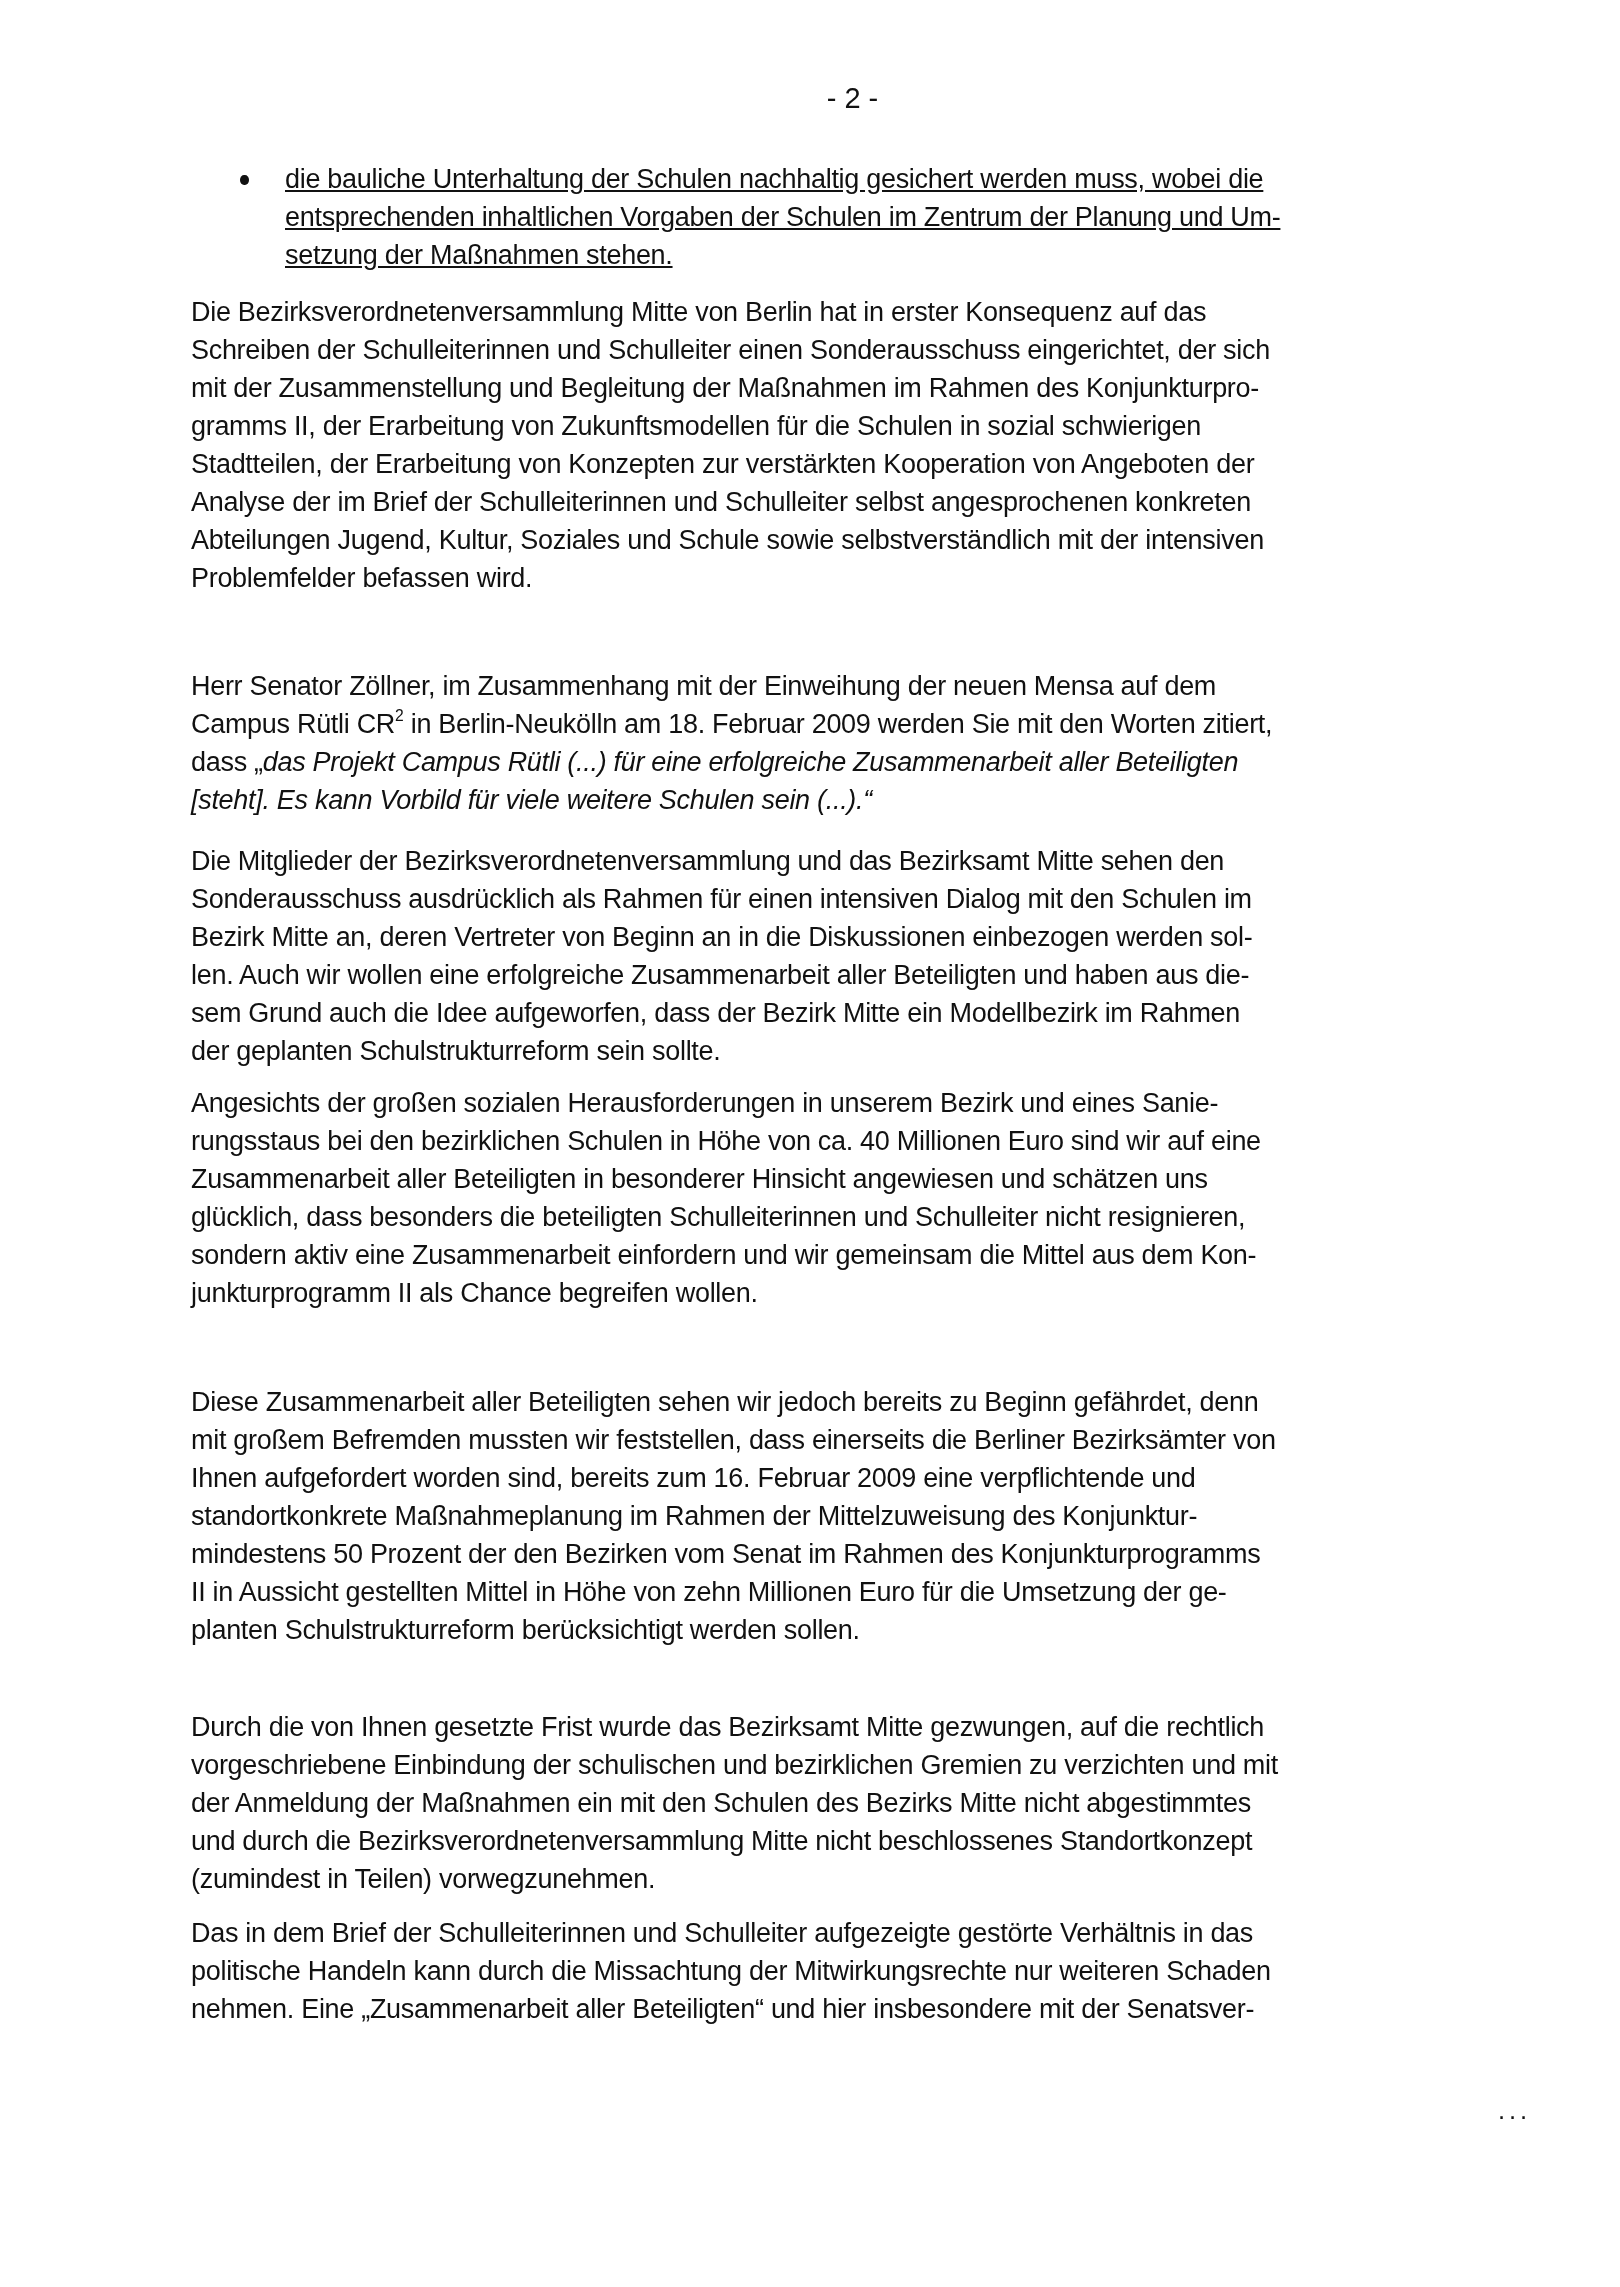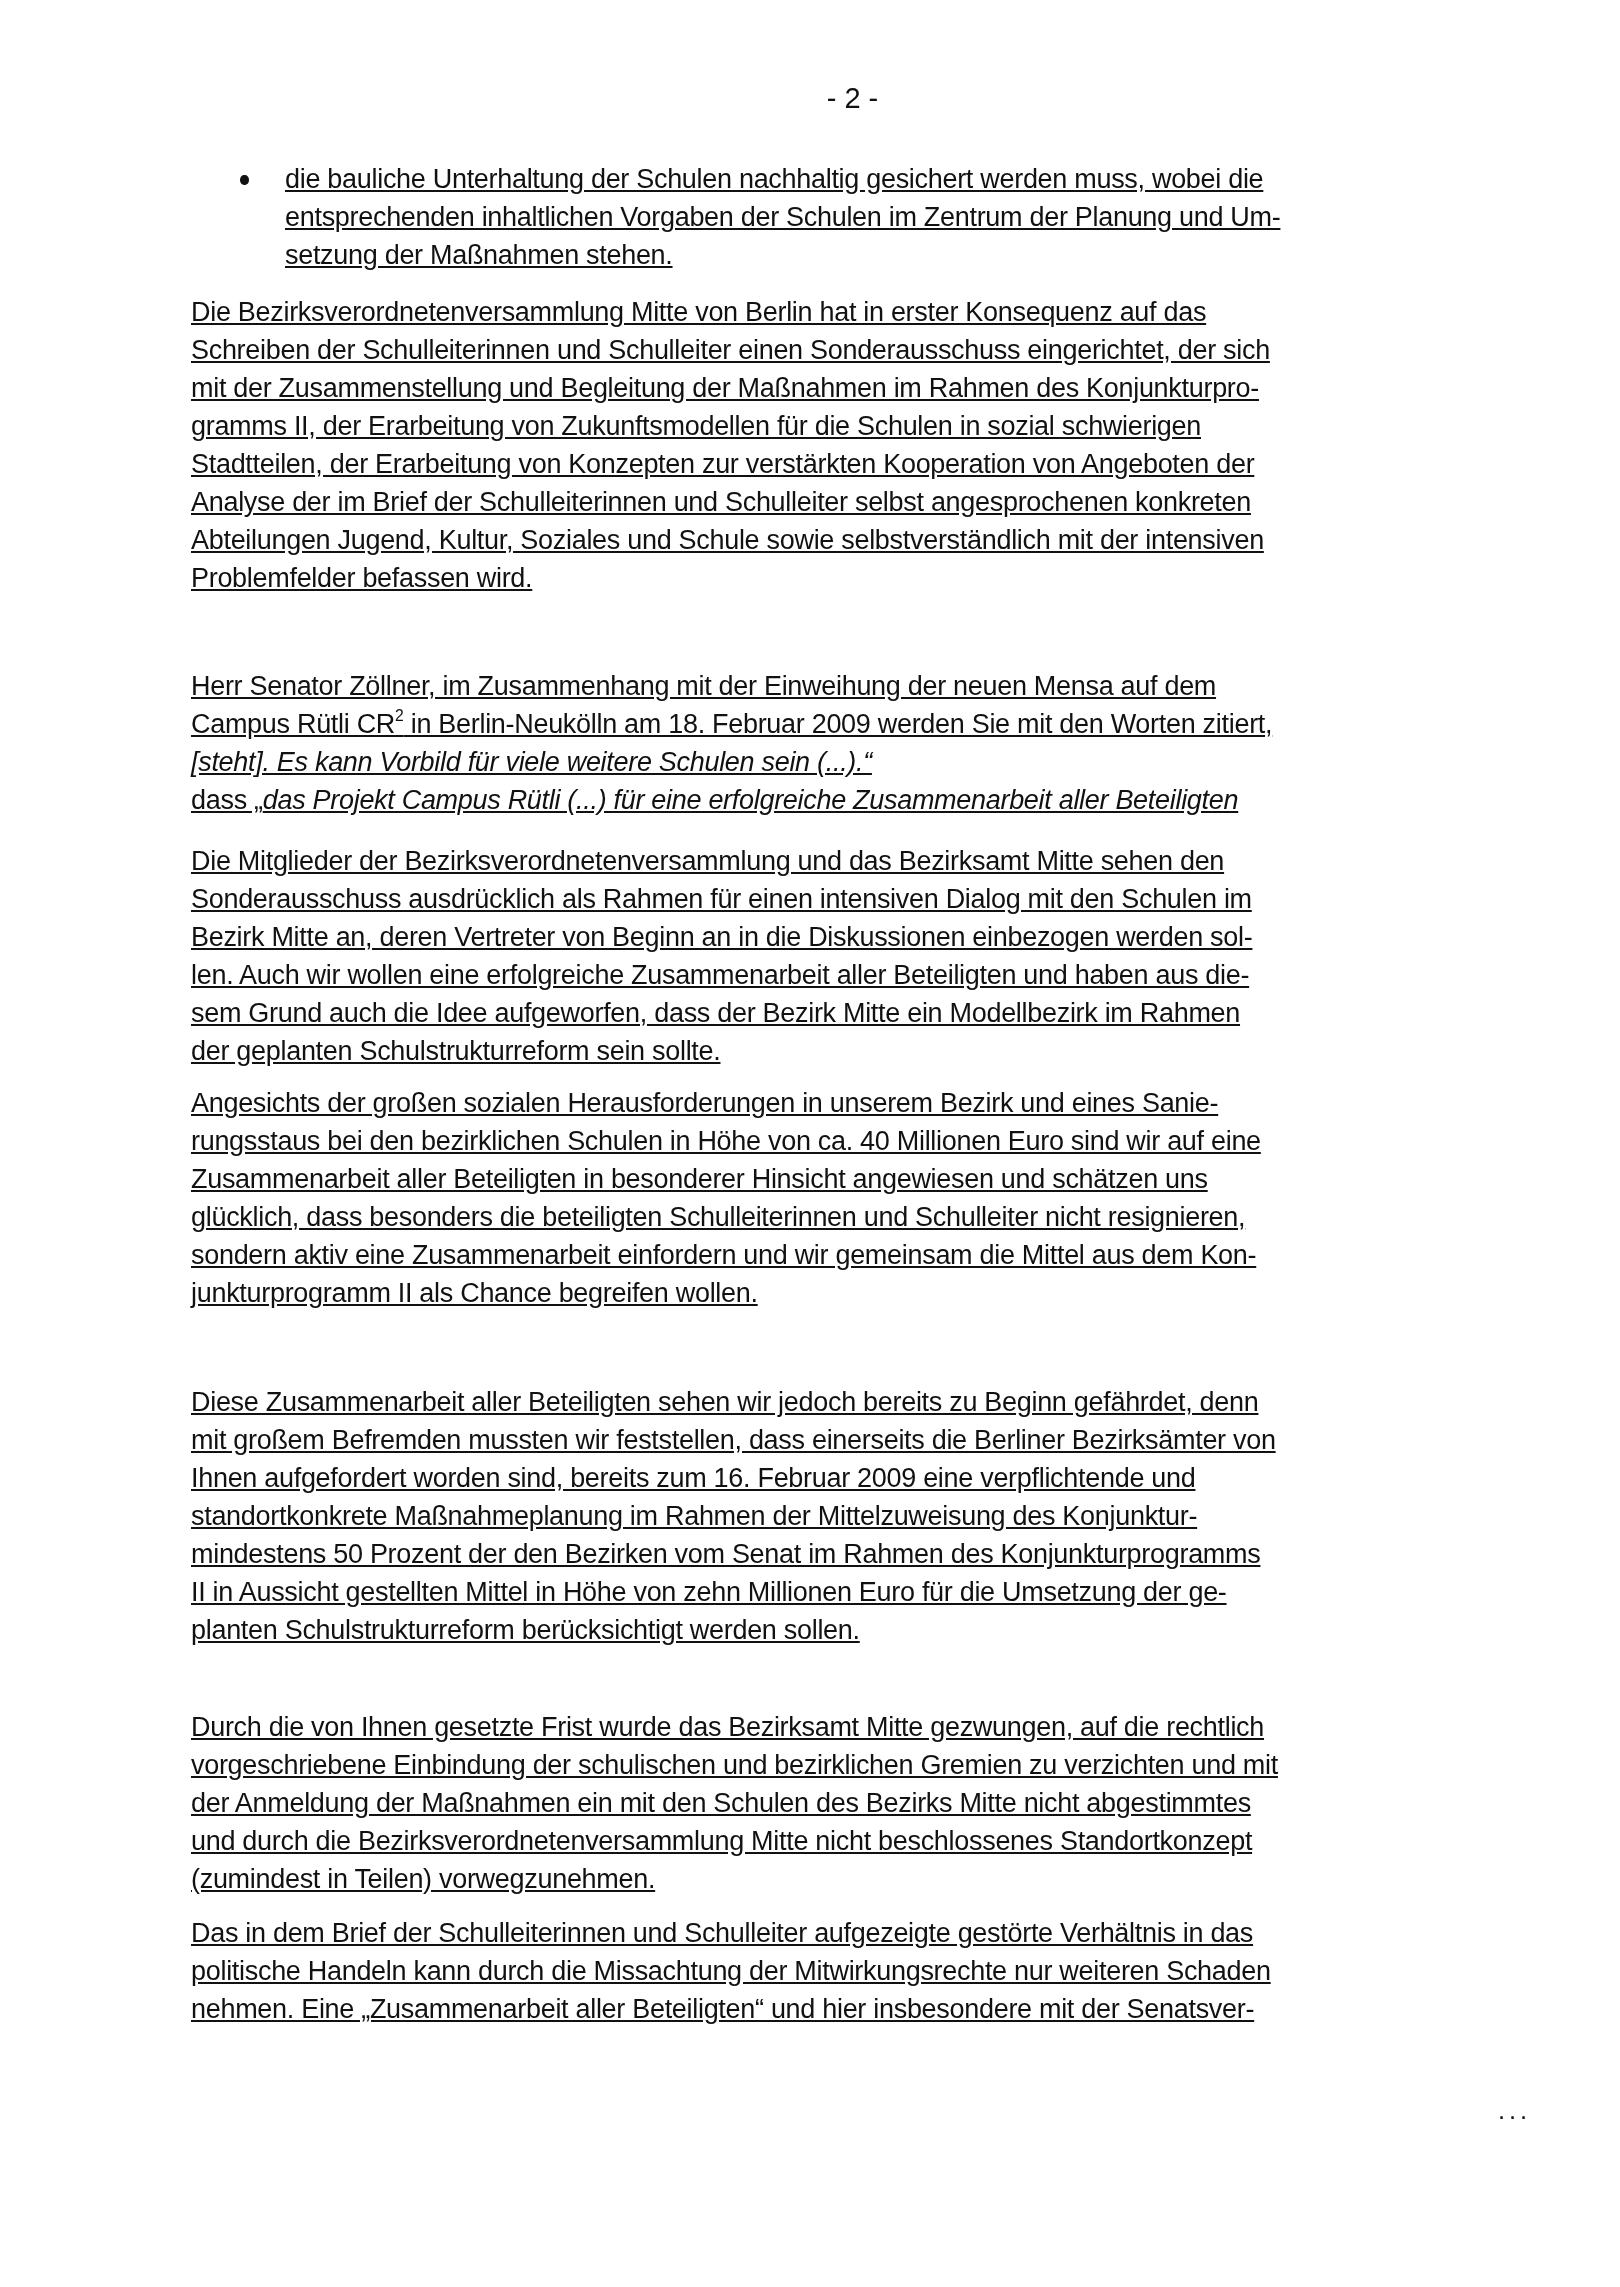--- a/index.html
+++ b/index.html
@@ -2,21 +2,21 @@
 <html><head>
 <meta charset="utf-8">
 <style>
   html, body { margin: 0; padding: 0; background: #ffffff; }
   body { width: 1620px; height: 2288px; position: relative; overflow: hidden;
          font-family: "Liberation Sans", sans-serif; color: #111; }
   .page-num { position: absolute; top: 82px; left: 0; width: 1705px; text-align: center;
               font-size: 29px; }
   .block { position: absolute; left: 191px; width: 1353px; font-size: 27px; line-height: 38px;
            letter-spacing: -0.3px; }
-  .block .line { white-space: nowrap; display: block; text-decoration: underline; }
+  .block .line { white-space: nowrap; display: block; }
   .bullet-wrap { position: absolute; left: 191px; top: 160px; width: 1372px; font-size: 27px; line-height: 38px; letter-spacing: -0.3px; }
   .bullet-dot { position: absolute; left: 49px; top: 14.7px; width: 8.8px; height: 10.8px; border-radius: 50%; background: #111; }
   .bullet-text { position: absolute; left: 94px; top: 0; text-decoration: underline; }
   .bullet-text .line { white-space: nowrap; display: block; }
   .it { font-style: italic; }
   sup { font-size: 15.7px; vertical-align: 11.8px; line-height: 0; }
   .ellipsis { position: absolute; left: 1498px; top: 2096px; font-size: 25.5px; letter-spacing: 3.9px; }
 </style>
 </head>
 <body>
@@ -39,22 +39,22 @@
   <span class="line">gramms II, der Erarbeitung von Zukunftsmodellen für die Schulen in sozial schwierigen</span>
   <span class="line">Stadtteilen, der Erarbeitung von Konzepten zur verstärkten Kooperation von Angeboten der</span>
   <span class="line">Analyse der im Brief der Schulleiterinnen und Schulleiter selbst angesprochenen konkreten</span>
   <span class="line">Abteilungen Jugend, Kultur, Soziales und Schule sowie selbstverständlich mit der intensiven</span>
   <span class="line">Problemfelder befassen wird.</span>
 </div>
 
 <div class="block" style="top:667px">
   <span class="line">Herr Senator Zöllner, im Zusammenhang mit der Einweihung der neuen Mensa auf dem</span>
   <span class="line"><span>Campus Rütli CR</span><sup>2</sup><span> in Berlin-Neukölln am 18. Februar 2009 werden Sie mit den Worten zitiert,</span></span>
+  <span class="line"><span>dass „</span><span class="it">das Projekt Campus Rütli (...) für eine erfolgreiche Zusammenarbeit aller Beteiligten</span></span>
   <span class="line it">[steht]. Es kann Vorbild für viele weitere Schulen sein (...).“</span>
-  <span class="line"><span>dass „</span><span class="it">das Projekt Campus Rütli (...) für eine erfolgreiche Zusammenarbeit aller Beteiligten</span></span>
 </div>
 
 <div class="block" style="top:842px">
   <span class="line">Die Mitglieder der Bezirksverordnetenversammlung und das Bezirksamt Mitte sehen den</span>
   <span class="line">Sonderausschuss ausdrücklich als Rahmen für einen intensiven Dialog mit den Schulen im</span>
   <span class="line">Bezirk Mitte an, deren Vertreter von Beginn an in die Diskussionen einbezogen werden sol-</span>
   <span class="line">len. Auch wir wollen eine erfolgreiche Zusammenarbeit aller Beteiligten und haben aus die-</span>
   <span class="line">sem Grund auch die Idee aufgeworfen, dass der Bezirk Mitte ein Modellbezirk im Rahmen</span>
   <span class="line">der geplanten Schulstrukturreform sein sollte.</span>
 </div>

